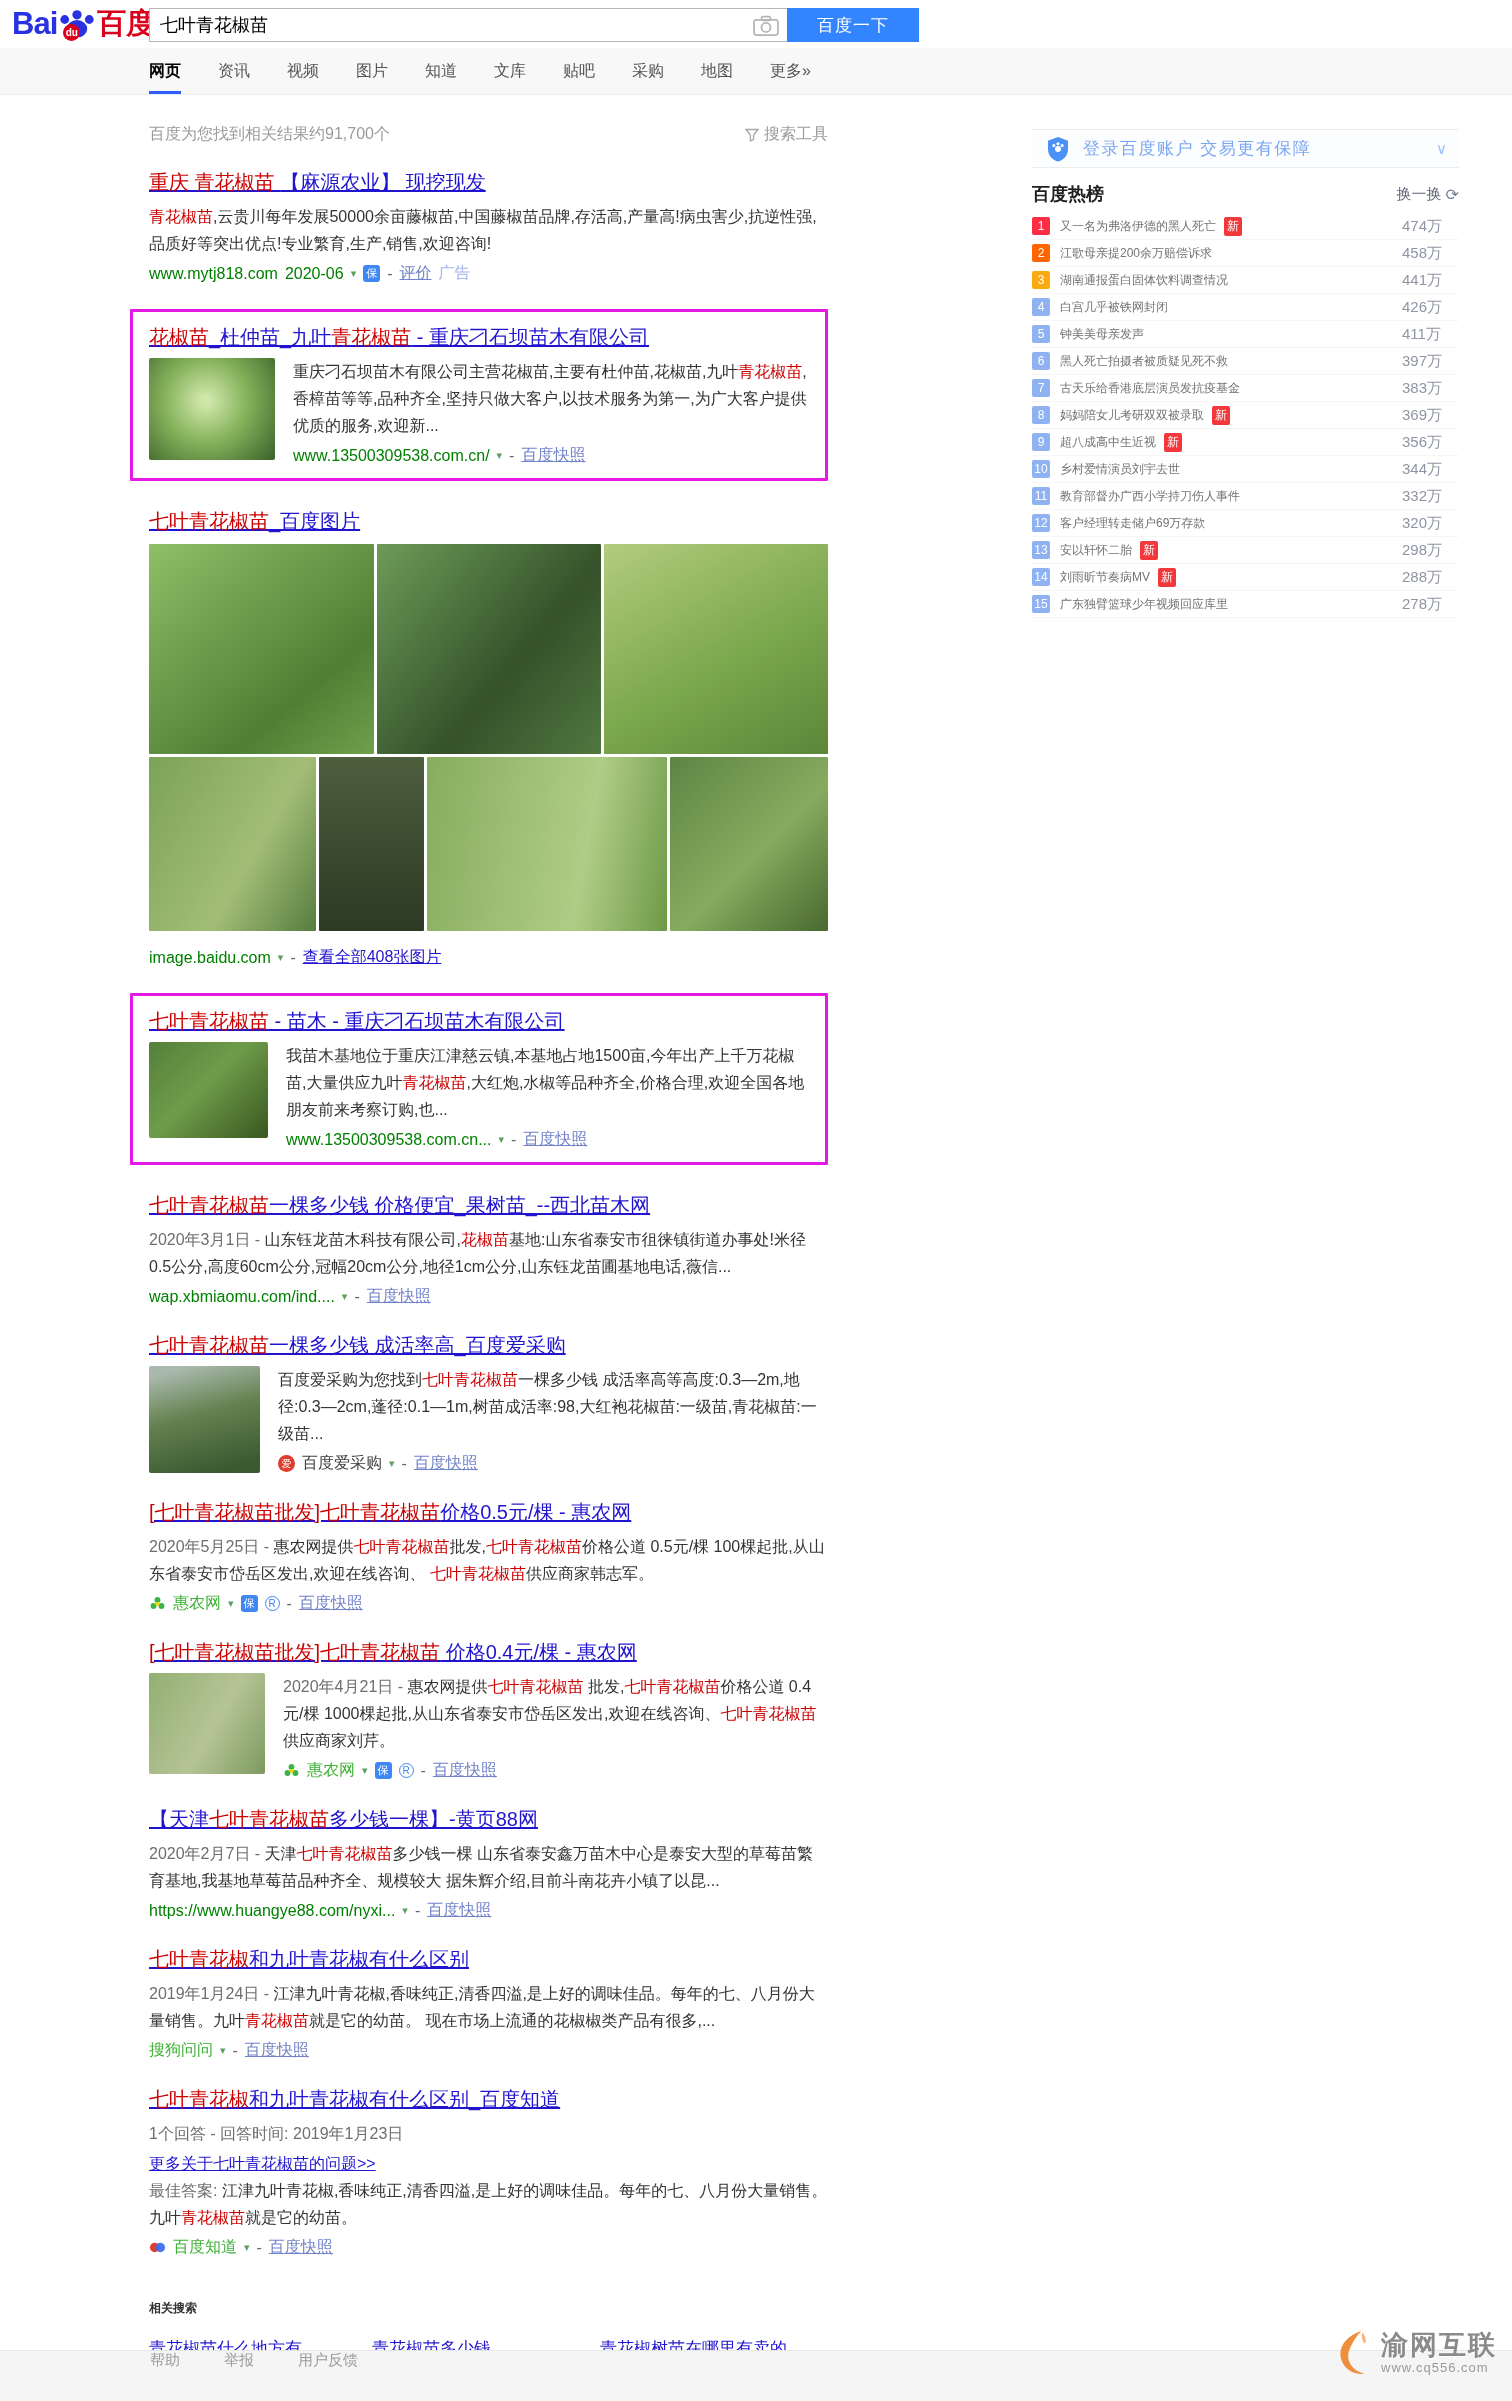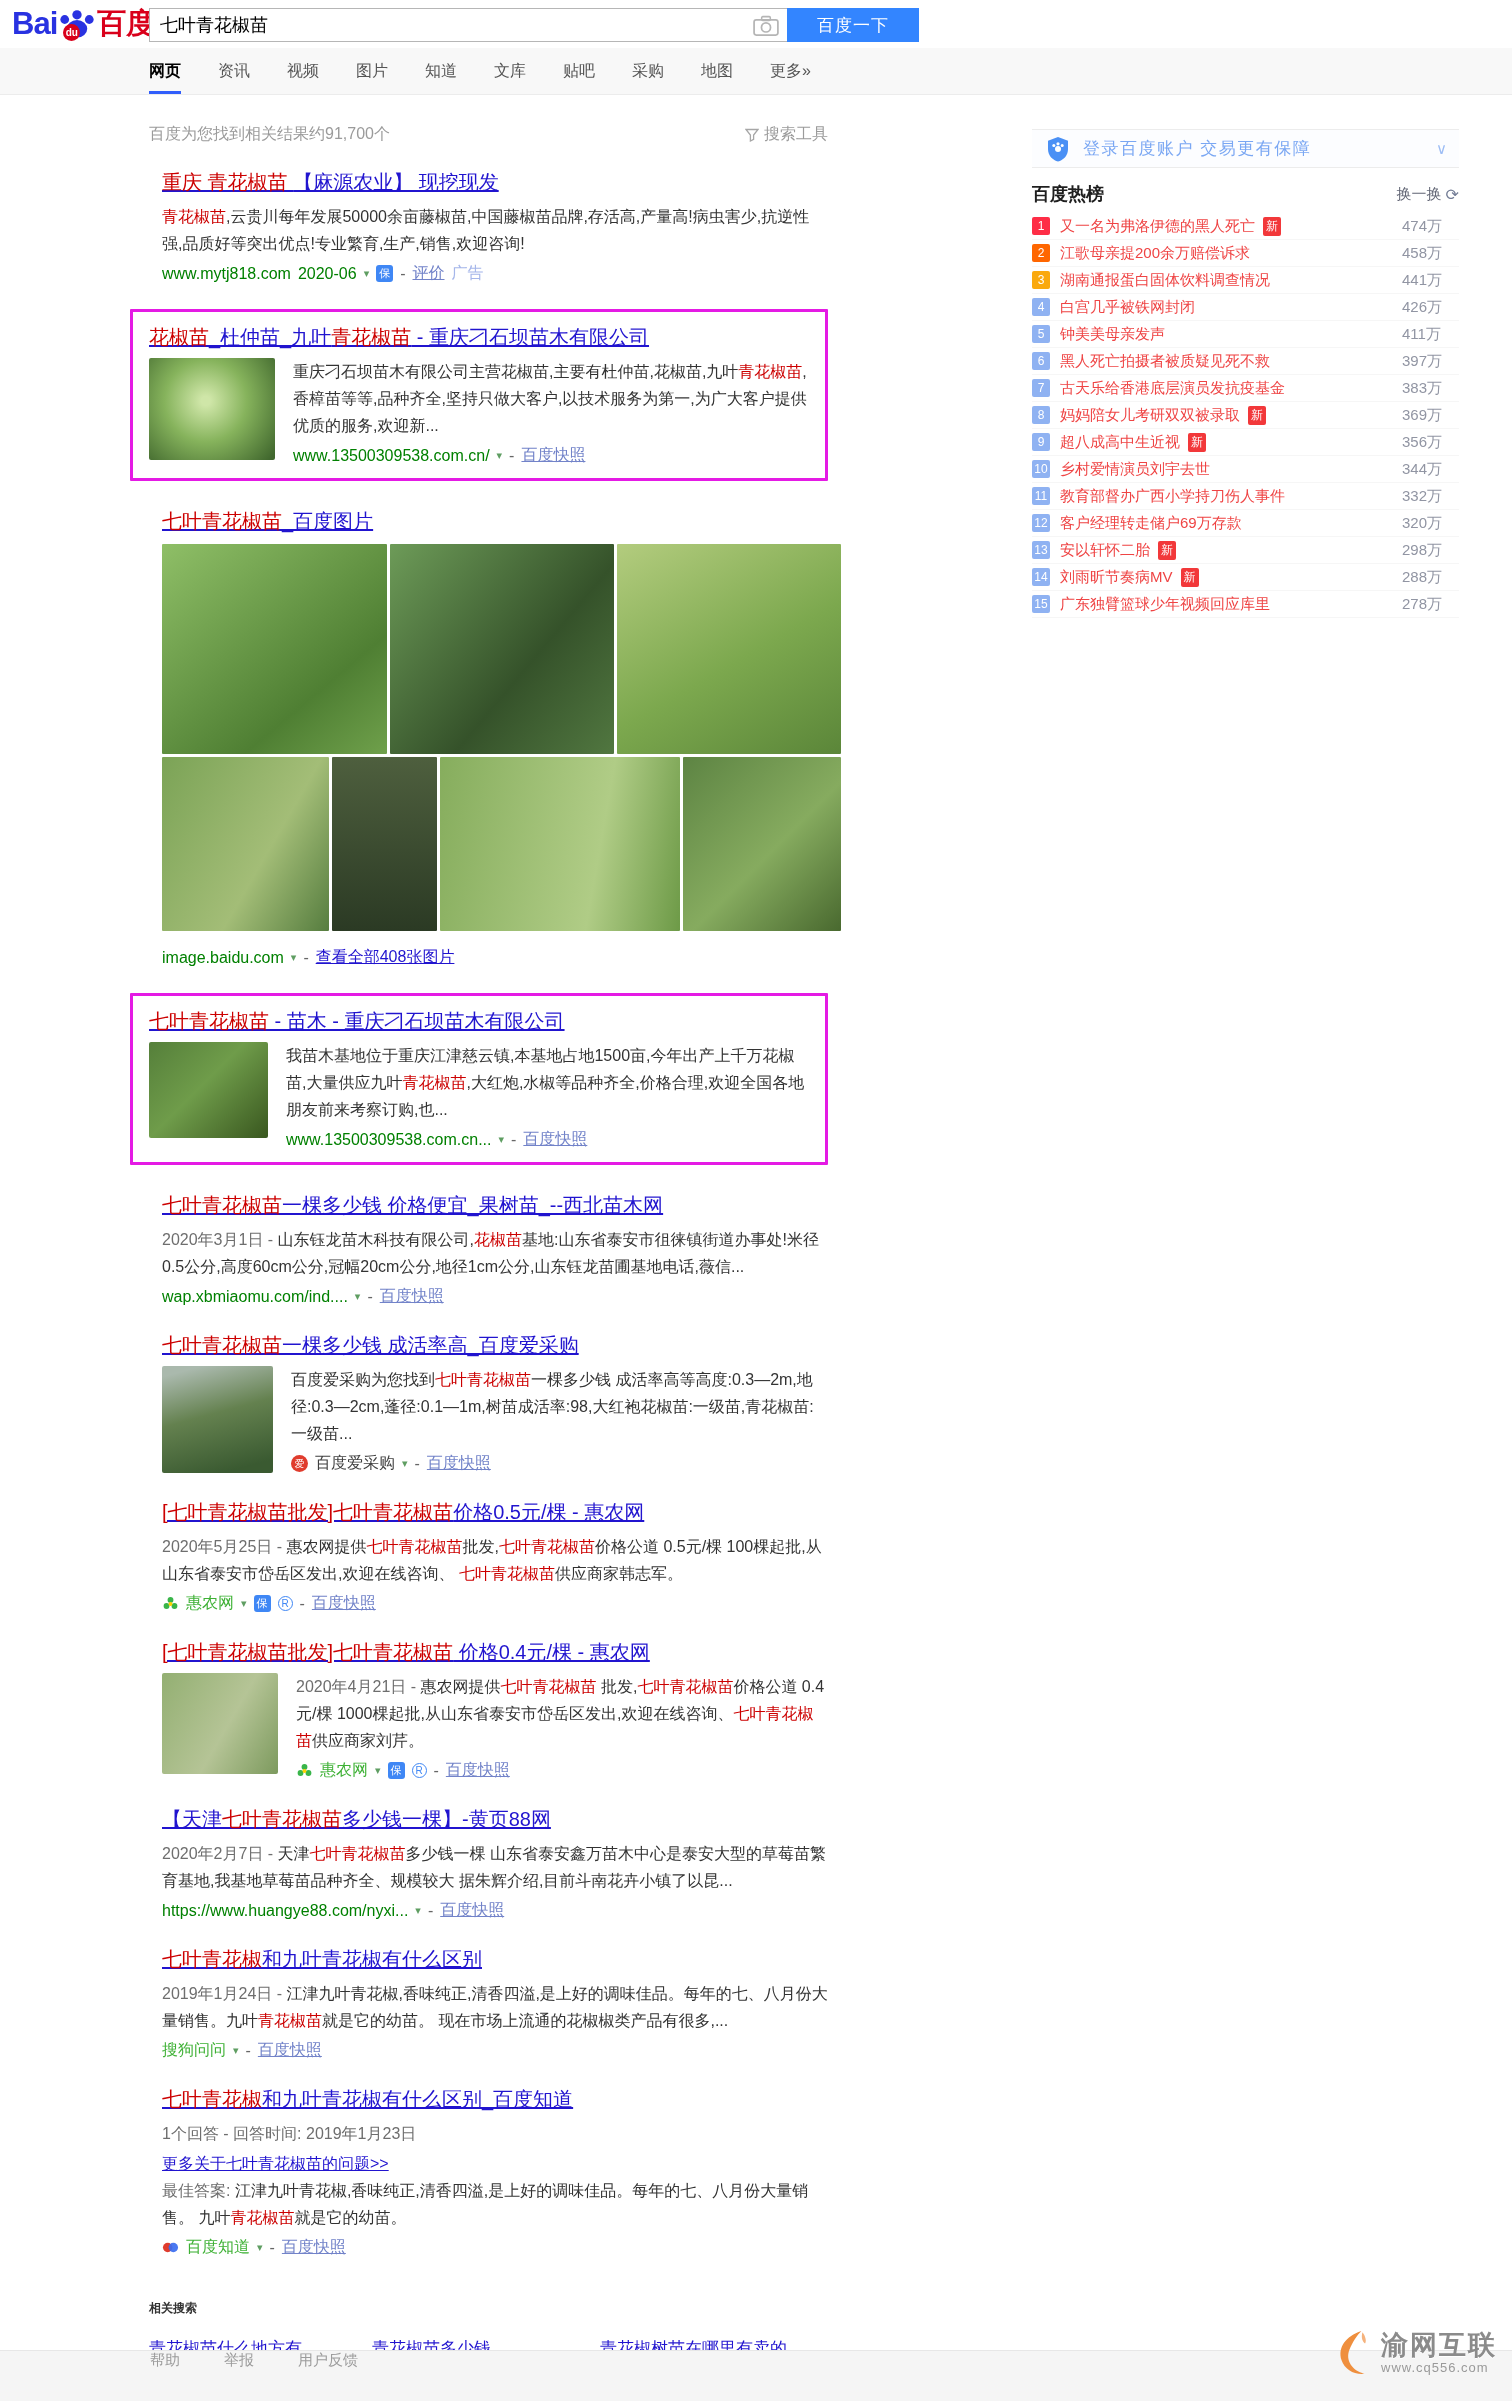--- a/index.html
+++ b/index.html
@@ -24,21 +24,21 @@
   
   .tabbar { position:absolute; left:0; top:48px; width:100%; height:47px; background:#f8f8f8; border-bottom:1px solid #ececec; display:flex; align-items:flex-end; padding-left:149px; gap:37px; }
   .tab { font-size:16px; color:#555; padding-bottom:9px; border-bottom:3px solid transparent; }
   .tab.active { color:#000; font-weight:bold; border-bottom-color:#315efb; }
 
   
   .leftcol { position:absolute; left:149px; top:94px; width:679px; }
   .statsrow { display:flex; justify-content:space-between; align-items:center; margin:30px 0 24px; font-size:16px; color:#9b9b9b; }
   .tools { display:flex; align-items:center; gap:5px; color:#9b9b9b; }
 
-  .result { margin-bottom:25px;margin-left:13px; }
+  .result { margin-bottom:25px; }
   .rtitle { display:inline-block; font-size:20px; color:#2114cf; text-decoration:underline; line-height:1.3; margin-bottom:8px; }
   .rtitle .kw { color:#c00; }
   .rbody { display:flex; gap:18px; }
   .rcontent { flex:1; min-width:0; }
   .rline { font-size:16px; color:#333; line-height:27px; }
   .rline .kw { color:#c00; }
   .date { color:#6e6e6e; }
   .rmeta { margin-top:6px; font-size:16px; color:#666; display:flex; align-items:center; gap:7px; flex-wrap:wrap; }
   .url { color:#008000; }
   .arrow { color:#5f9e62; font-size:11px; }
@@ -87,21 +87,21 @@
   .banner-text { color:#7aa7f3; font-size:17px; letter-spacing:1.5px; }
   .banner-chevron { margin-left:auto; color:#9dbdf5; font-size:15px; }
   .hot-head { display:flex; justify-content:space-between; align-items:center; margin:14px 0 7px; }
   .hot-title { font-size:18px; font-weight:bold; color:#1f1f1f; }
   .hot-refresh { font-size:15px; color:#626675; display:flex; gap:4px; align-items:center; }
   .refresh-icon { color:#727c95; font-size:16px; }
   .hotlist { list-style:none; margin:0; padding:0; }
   .hot-item { display:flex; align-items:center; height:27px; border-bottom:1px solid #f6f6f6; }
   .hbadge { width:18px; height:18px; border-radius:2px; color:#fff; font-size:12px; display:flex; align-items:center; justify-content:center; margin-right:10px; flex:none; }
   .hb-1 { background:#fe2d46; } .hb-2 { background:#ff6600; } .hb-3 { background:#faa90e; } .hb-n { background:#8fb2f2; }
-  .htitle { font-size:15px; color:#ef4444; white-space:nowrap; overflow:hidden; text-overflow:ellipsis; }
+  .htitle { font-size:12px; color:#737373; white-space:nowrap; overflow:hidden; text-overflow:ellipsis; }
   .hnew { background:#f2383a; color:#fff; font-size:12px; padding:1px 3px; border-radius:2px; margin-left:8px; flex:none; }
   .hcount { margin-left:auto; color:#9195a3; font-size:15px; width:57px; text-align:left; flex:none; }
 
   
   .footer { position:absolute; left:0; top:2350px; width:1513px; height:51px; background:#f5f5f5; border-top:1px solid #e7e7e7; display:flex; padding-left:150px; gap:44px; }
   .footer a { color:#9c9c9c; font-size:15px; text-decoration:none; }
   .watermark { position:absolute; right:16px; top:2329px; display:flex; align-items:center; gap:8px; }
   .wm-text { display:flex; flex-direction:column; line-height:1.1; }
   .wm-name { font-size:27px; font-weight:bold; color:#8b8b8b; letter-spacing:2px; text-shadow:0 1px 0 #fff; }
   .wm-url { font-size:13px; color:#9a9a9a; letter-spacing:1px; }

